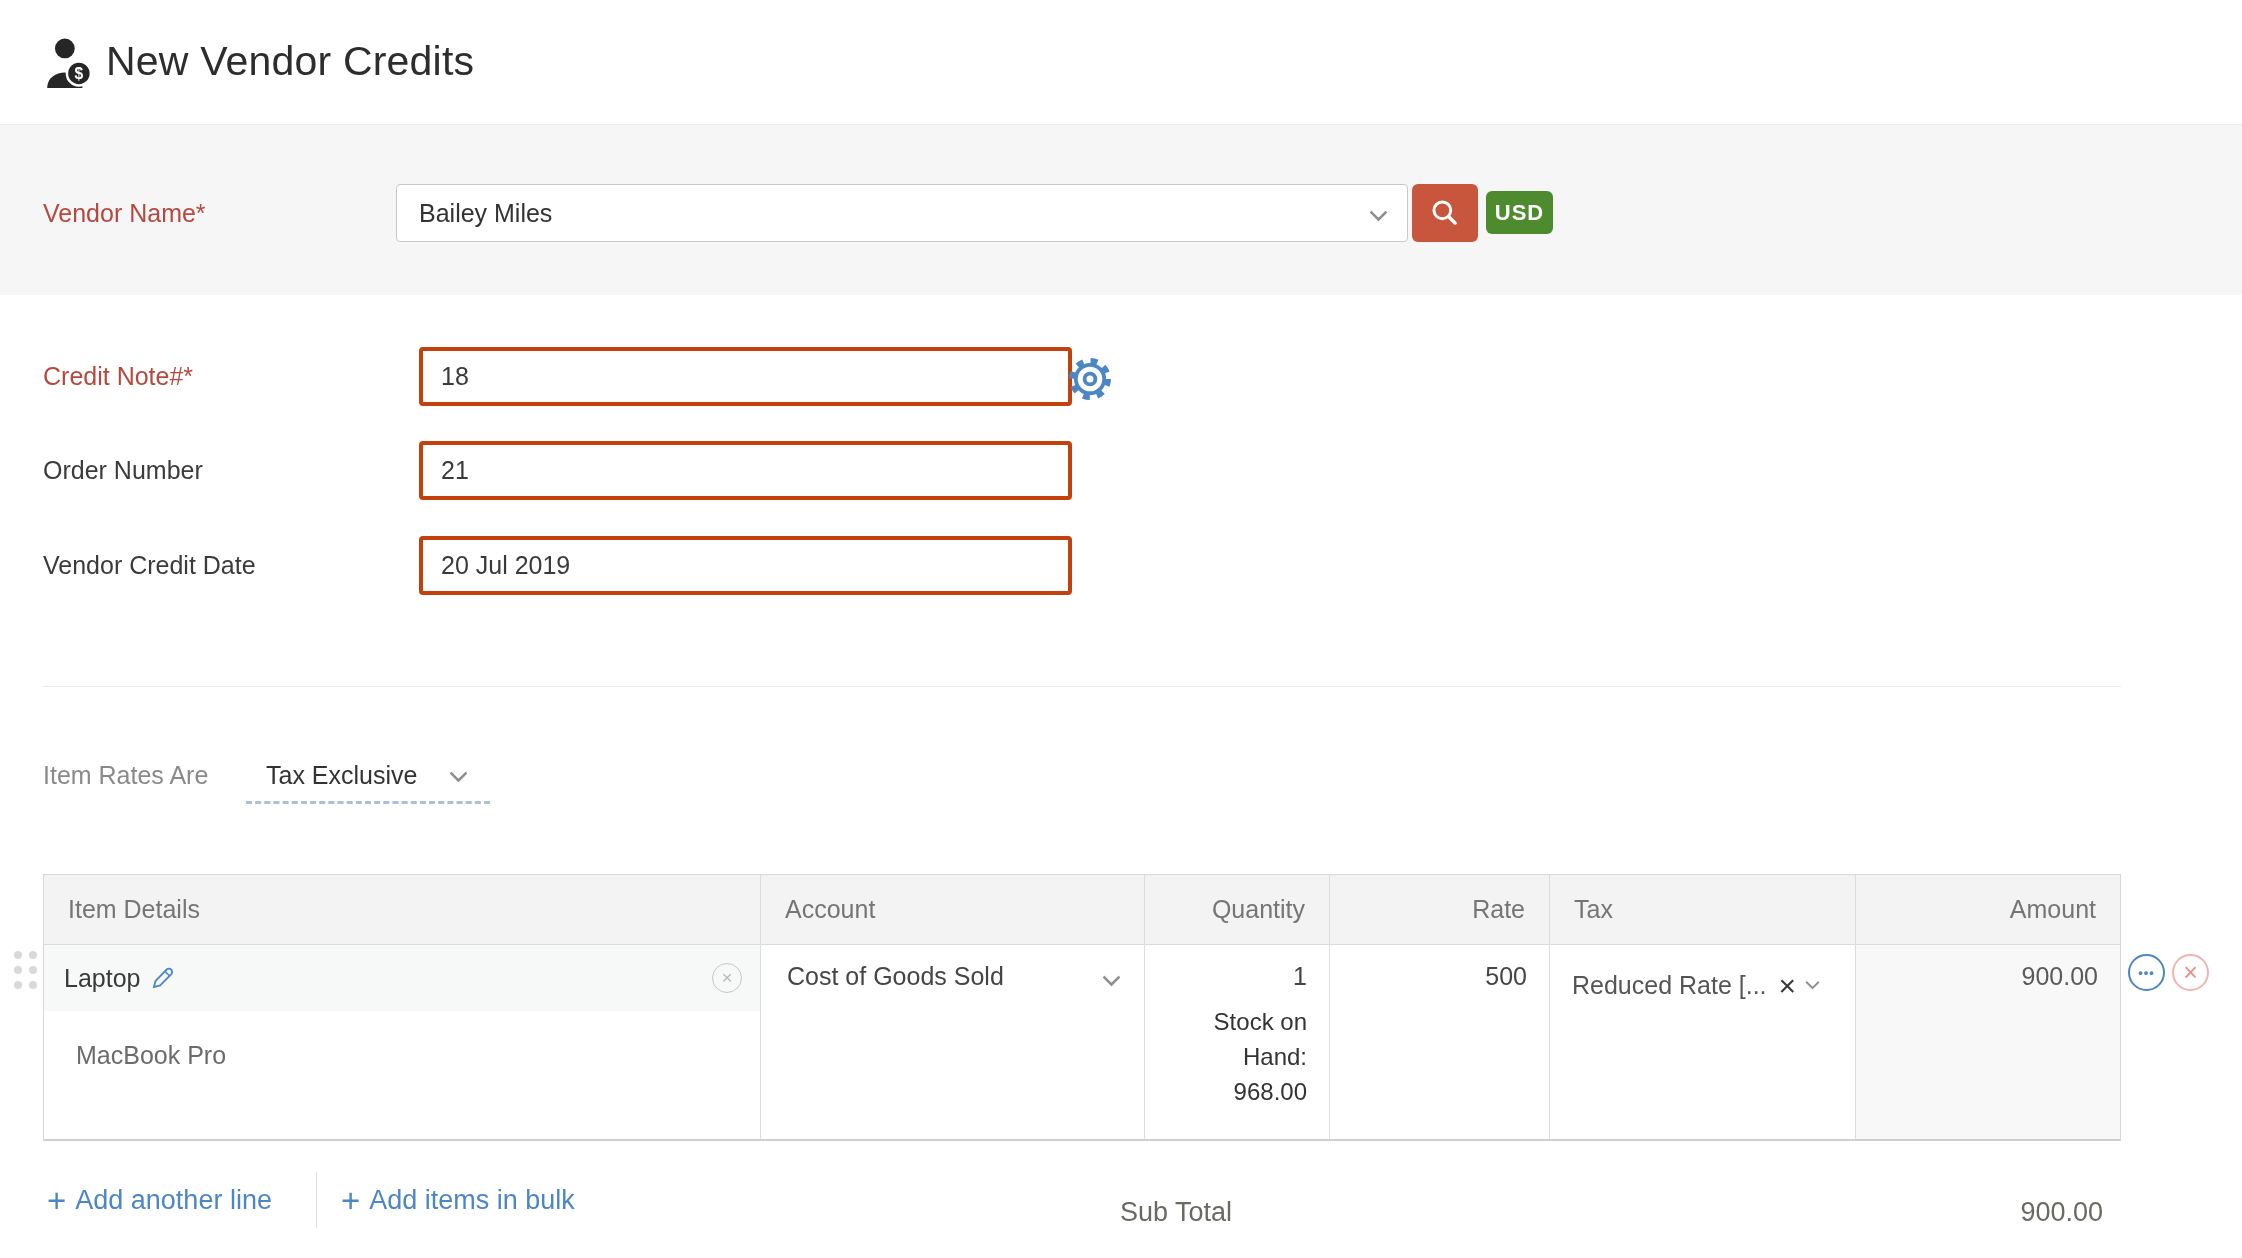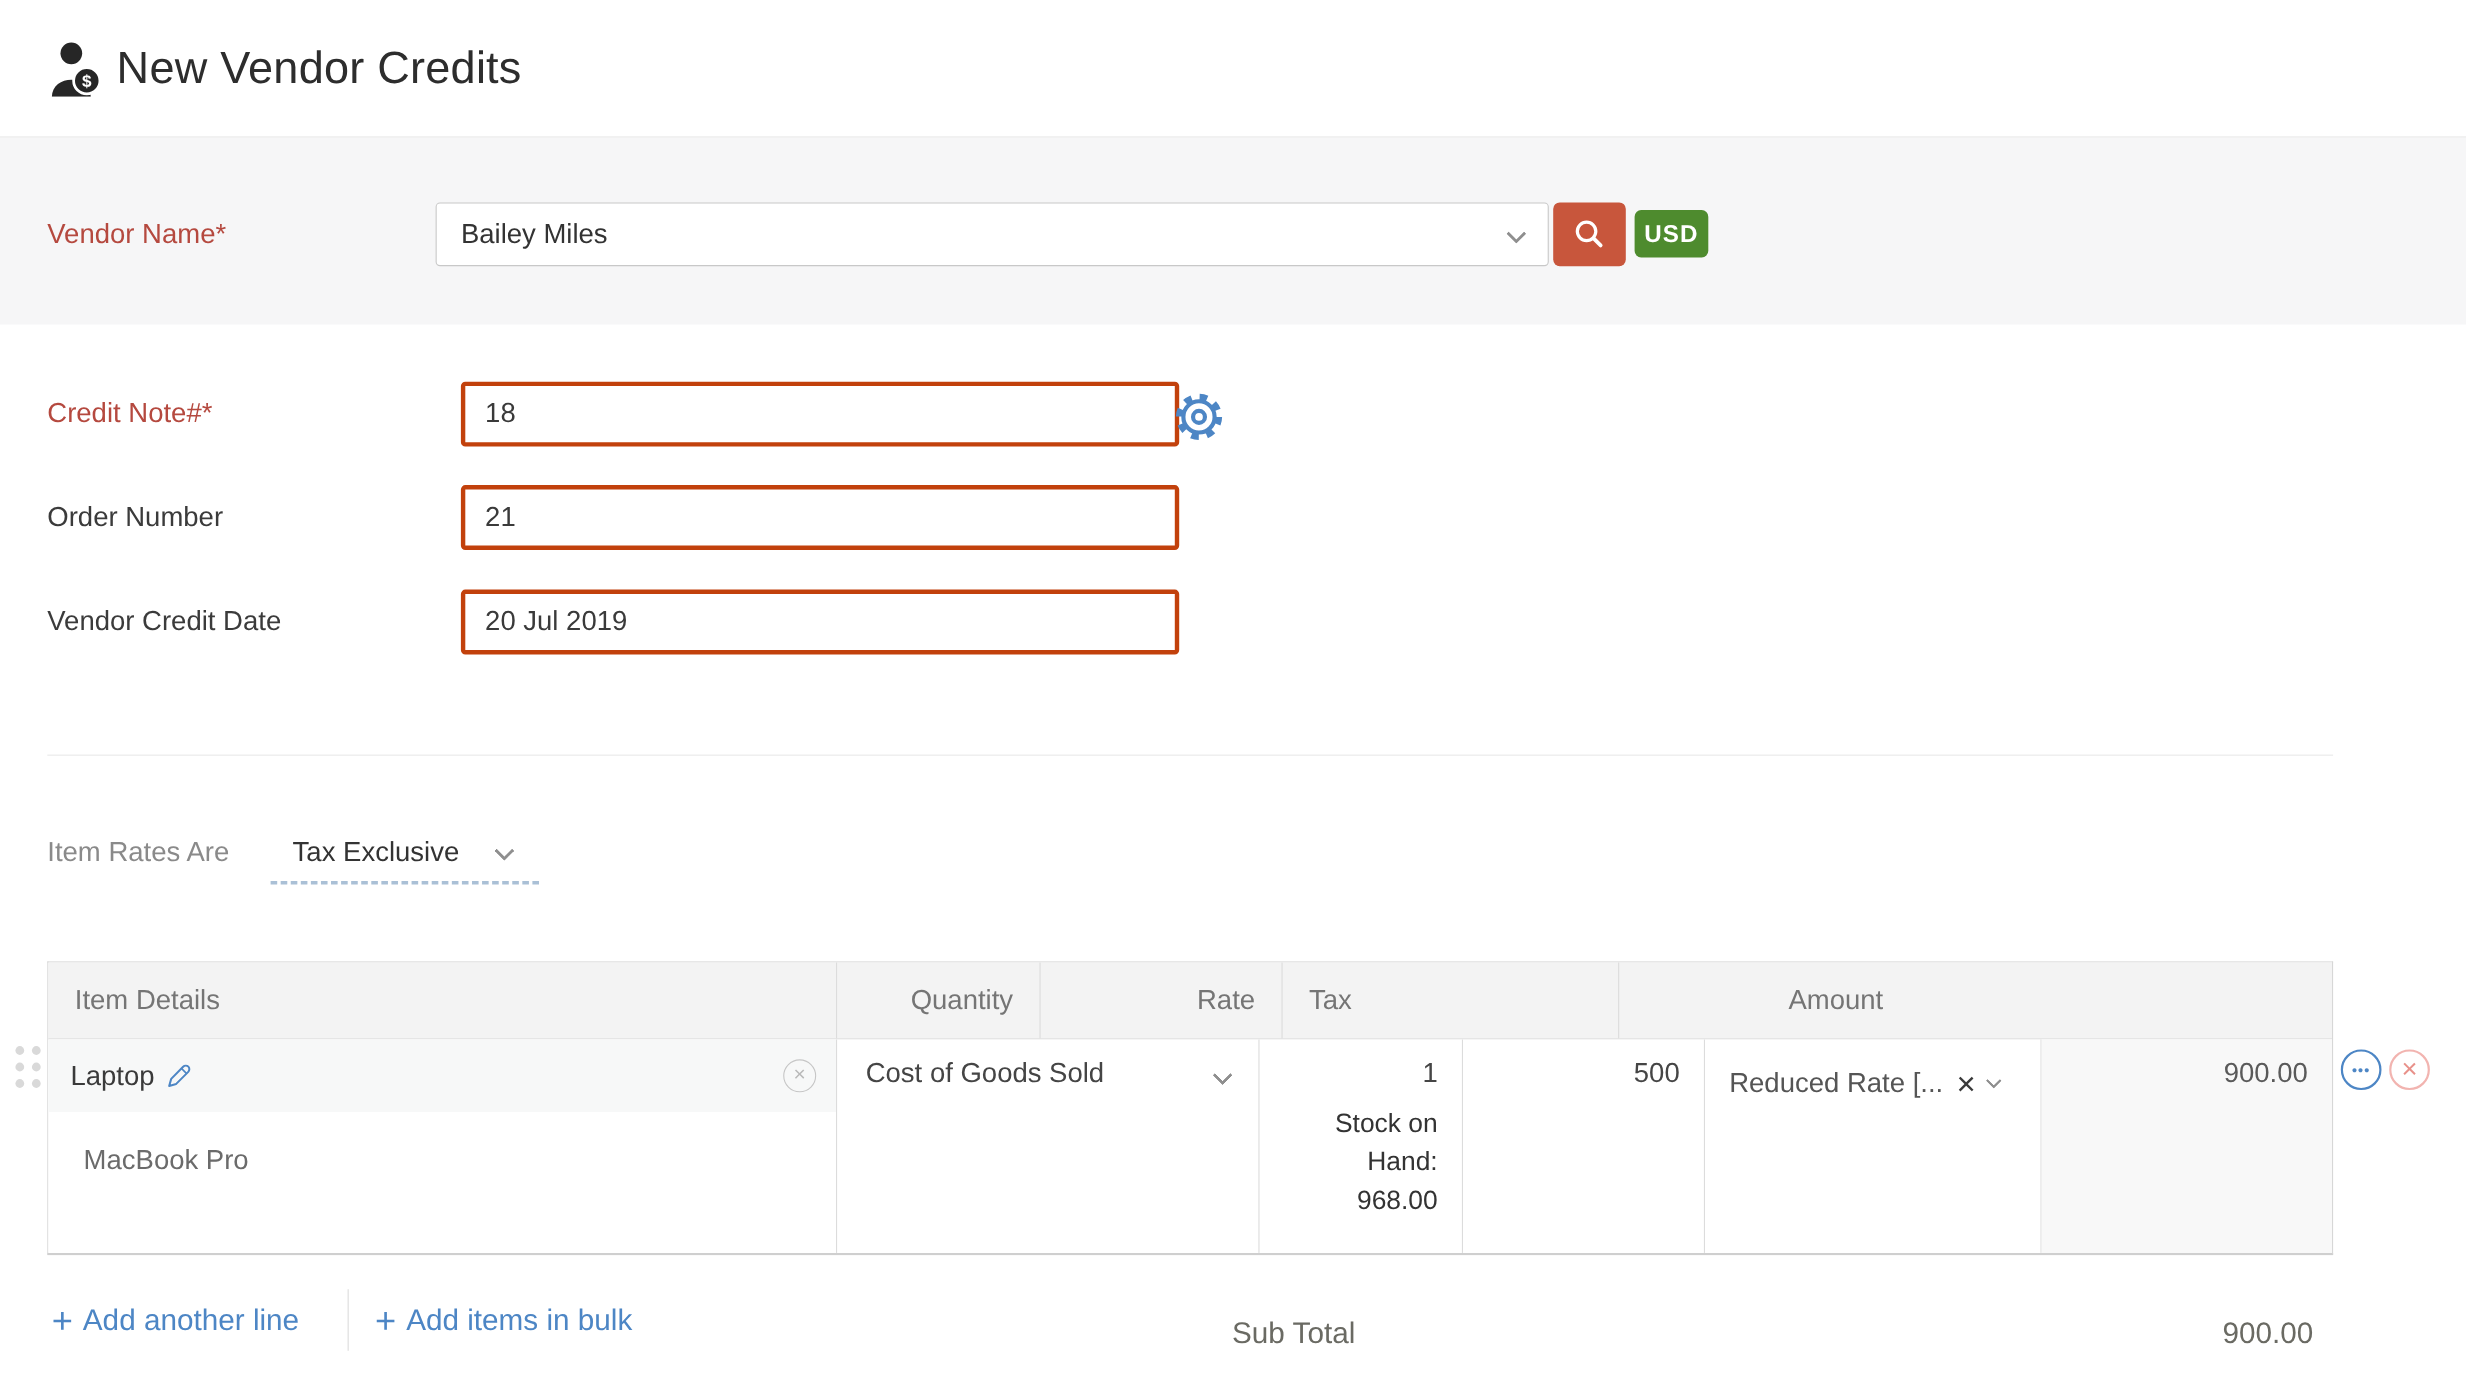--- a/index.html
+++ b/index.html
@@ -148,20 +148,21 @@
   <div class="divider"></div>
 
   <span class="rates-label">Item Rates Are</span>
   <span class="rates-value">Tax Exclusive</span>
   <i class="chev rates-chev"></i>
   <div class="rates-dash"></div>
 
   <div class="item-table">
     <div class="t-head">
       <div class="th c-item">Item Details</div>
+      <div class="th c-acct">Account</div>
       <div class="th c-qty right">Quantity</div>
       <div class="th c-rate right">Rate</div>
       <div class="th c-tax">Tax</div>
       <div class="th c-amt right">Amount</div>
     </div>
     <div class="t-row">
       <div class="td c-item">
         <div class="item-strip">
           <span class="item-name">Laptop</span>
           <svg class="pencil" viewBox="0 0 24 24">

